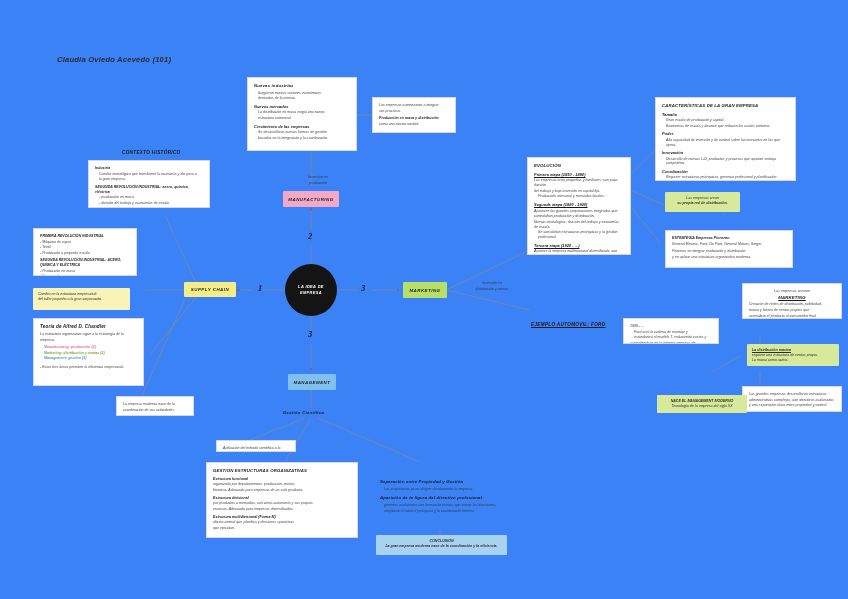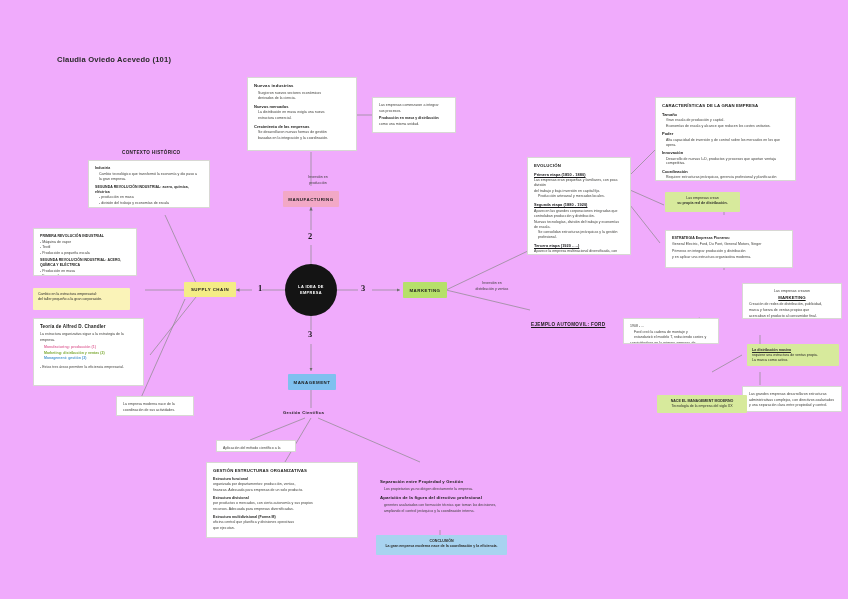--- a/index.html
+++ b/index.html
@@ -5,21 +5,22 @@
   * { box-sizing: border-box; margin: 0; padding: 0; }
   html, body {
     width: 848px; height: 599px;
     background: #ffffff;
     font-family: "Liberation Sans", sans-serif;
     overflow: hidden;
   }
   #canvas {
     position: relative;
     width: 848px; height: 599px;
-    background: #f0abfc;
+    background: #3b82f6;
+    font-style: italic;
   }
   #edges { position: absolute; inset: 0; width: 848px; height: 599px; pointer-events: none; }
 
   .doc-title {
     position: absolute; left: 57px; top: 55px;
     font-size: 7.6px; font-weight: 700; color: #2a2a2a;
     letter-spacing: 0.2px; white-space: nowrap;
   }
 
   

